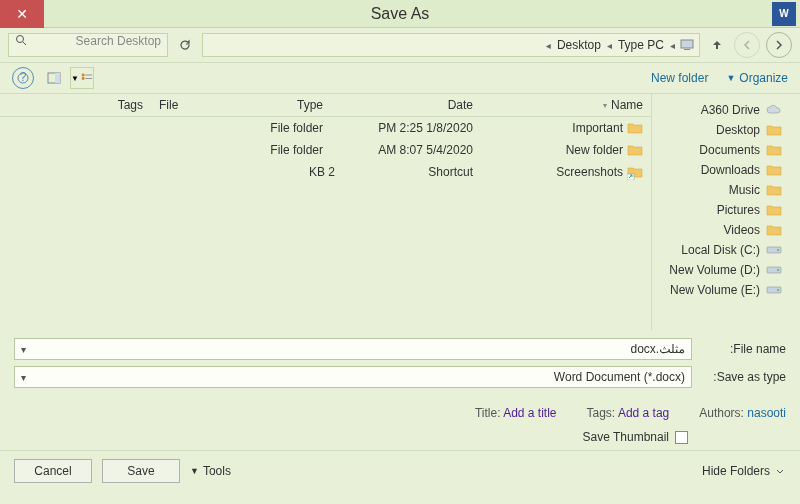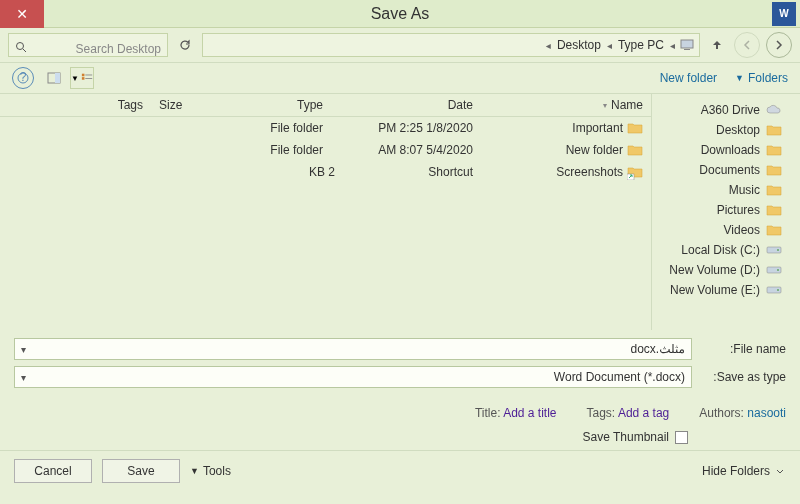--- a/index.html
+++ b/index.html
@@ -10,21 +10,21 @@
 .close-btn{width:44px;height:28px;background:#c75050;color:#fff;display:flex;align-items:center;justify-content:center;margin-right:auto;font-size:14px;cursor:pointer}
 .toolbar{height:34px;display:flex;align-items:center;padding:0 8px;gap:6px}
 .nav-btn{width:26px;height:26px;border-radius:50%;border:1px solid #aab898;display:flex;align-items:center;justify-content:center;color:#555;cursor:pointer}
 .nav-btn.disabled{opacity:.4}
 .up-btn{width:22px;height:22px;display:flex;align-items:center;justify-content:center;color:#555;cursor:pointer}
 .breadcrumb{flex:1;height:24px;border:1px solid #c5d4a8;background:#eef4e0;display:flex;align-items:center;padding:0 4px;gap:2px}
 .bc-icon{width:16px;height:16px;display:inline-block}
 .bc-sep{color:#666;font-size:10px;padding:0 2px}
 .bc-item{color:#333;padding:0 2px;cursor:pointer}
 .refresh-btn{width:22px;height:22px;display:flex;align-items:center;justify-content:center;color:#555;cursor:pointer}
-.search-box{width:160px;height:24px;border:1px solid #c5d4a8;background:#eef4e0;display:flex;align-items:flex-end;padding:0 6px;color:#888}
+.search-box{width:160px;height:24px;border:1px solid #c5d4a8;background:#eef4e0;display:flex;align-items:flex-start;padding:0 6px;color:#888}
 .search-icon{margin-right:auto;color:#555}
 .subbar{height:32px;display:flex;align-items:center;padding:0 12px;border-top:1px solid #d0dcc0;border-bottom:1px solid #d0dcc0}
 .organize{color:#1a6b9e;cursor:pointer;display:flex;align-items:center;gap:4px}
 .newfolder{color:#1a6b9e;cursor:pointer;margin-right:18px}
 .view-btns{margin-right:auto;display:flex;gap:4px;align-items:center}
 .view-btn{width:24px;height:22px;border:1px solid #c5d4a8;display:flex;align-items:center;justify-content:center;cursor:pointer}
 .help-btn{width:22px;height:22px;border-radius:50%;border:1px solid #5a8cb8;color:#5a8cb8;display:flex;align-items:center;justify-content:center;margin-right:8px;cursor:pointer;font-size:11px}
 .main{display:flex;height:236px}
 .tree{width:148px;padding:6px 0;overflow:hidden}
 .tree-item{display:flex;align-items:center;gap:6px;padding:2px 10px;color:#333;cursor:pointer;white-space:nowrap}
@@ -106,21 +106,21 @@
       <svg width="12" height="12" viewBox="0 0 12 12">
           <circle cx="5" cy="5" r="3.5" fill="none" stroke="#555"></circle>
           <path d="M8 8l3 3" stroke="#555"></path>
         </svg>
     </span>
   </div>
 </div>
 
 <div class="subbar">
   <div class="organize">
-    <span>Folders</span>
+    <span>Organize</span>
     <span style="font-size:9px">▼</span>
   </div>
   <div class="newfolder">New folder</div>
   <div class="view-btns">
     <div class="view-btn">
       <svg width="14" height="12" viewBox="0 0 14 12">
           <rect x="1" y="1" width="3" height="3" fill="#d08030"></rect>
           <rect x="1" y="5" width="3" height="3" fill="#d08030"></rect>
           <rect x="5" y="2" width="8" height="1" fill="#888"></rect>
           <rect x="5" y="6" width="8" height="1" fill="#888"></rect>
@@ -153,27 +153,27 @@
       <div class="tree-item indent">
         <svg class="tree-icon" viewBox="0 0 16 16">
           <path class="folder-svg" d="M1 4h5l1 1h8v8H1z"></path>
         </svg>
         <span>Desktop</span>
       </div>
       <div class="tree-item indent">
         <svg class="tree-icon" viewBox="0 0 16 16">
           <path class="folder-svg" d="M1 4h5l1 1h8v8H1z"></path>
         </svg>
+        <span>Documents</span>
+      </div>
+      <div class="tree-item indent">
+        <svg class="tree-icon" viewBox="0 0 16 16">
+          <path class="folder-svg" d="M1 4h5l1 1h8v8H1z"></path>
+        </svg>
         <span>Downloads</span>
-      </div>
-      <div class="tree-item indent">
-        <svg class="tree-icon" viewBox="0 0 16 16">
-          <path class="folder-svg" d="M1 4h5l1 1h8v8H1z"></path>
-        </svg>
-        <span>Documents</span>
       </div>
       <div class="tree-item indent">
         <svg class="tree-icon" viewBox="0 0 16 16">
           <path class="folder-svg" d="M1 4h5l1 1h8v8H1z"></path>
         </svg>
         <span>Music</span>
       </div>
       <div class="tree-item indent">
         <svg class="tree-icon" viewBox="0 0 16 16">
           <path class="folder-svg" d="M1 4h5l1 1h8v8H1z"></path>
@@ -209,21 +209,21 @@
       </div>
     </div>
   <div class="filepane">
     <div class="filehead">
       <div class="col col-name">
           <span>Name</span>
           <span style="font-size:8px;color:#888">▾</span>
         </div>
       <div class="col col-date">Date</div>
       <div class="col col-type">Type</div>
-      <div class="col col-size">Size</div>
+      <div class="col col-size">File</div>
       <div class="col col-tags">Tags</div>
     </div>
     <div id="files">
         <div class="filerow">
           <div class="col col-name">
             <svg class="tree-icon" viewBox="0 0 16 16">
               <path class="folder-svg" d="M1 4h5l1 1h8v8H1z"></path>
             </svg>
             <span>Important</span>
           </div>

